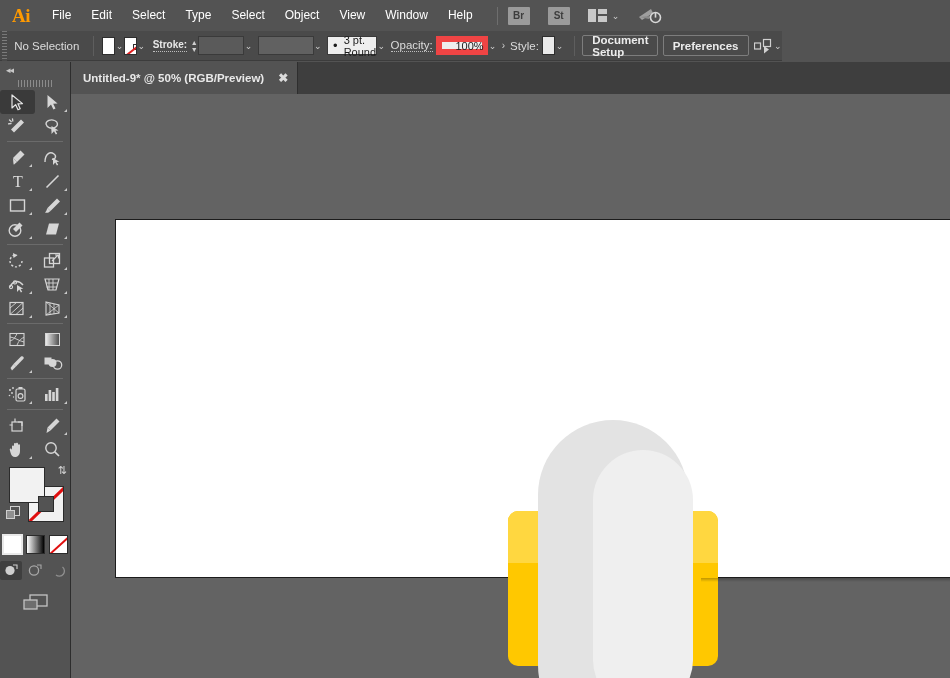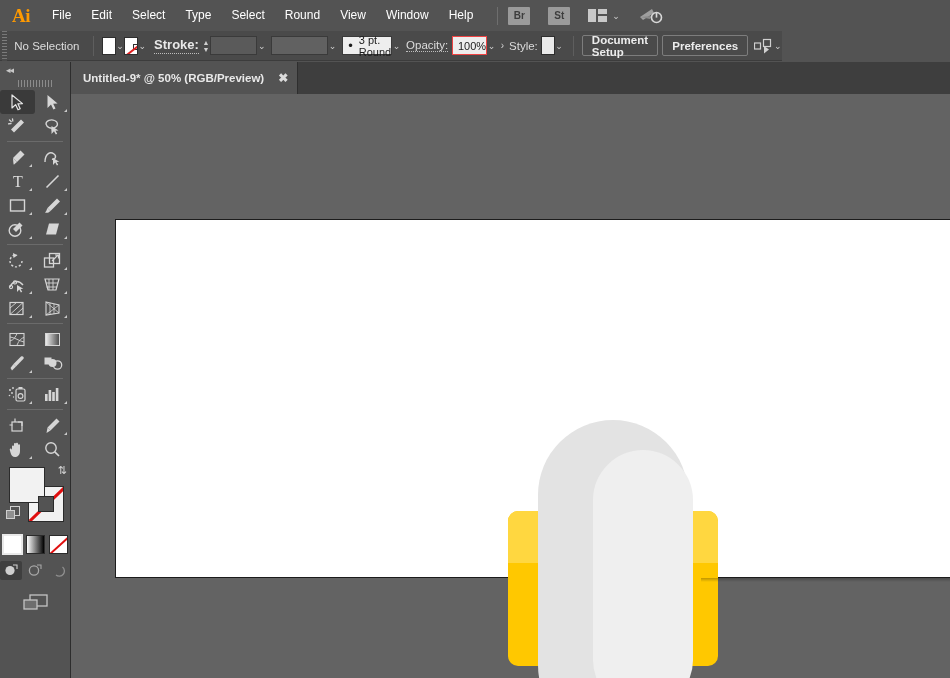--- a/index.html
+++ b/index.html
@@ -75,42 +75,42 @@
   }
   .swatch-inner-sq {
     position:absolute; left:8px; top:6px; width:6px; height:6px;
     border:1px solid #2e2e2e; background:#fff;
   }
   .dd-arrow {
     width: 16px; height: 19px; display:flex; align-items:center;
     justify-content:center; color:#d0d0d0; font-size: 9px; cursor: default;
   }
   .stroke-label {
-    font-size: 13px; color:#e8e8e8; font-weight: bold;
+    font-size: 10px; color:#e8e8e8; font-weight: bold;
     border-bottom: 1px dotted #bdbdbd; padding-bottom:1px;
   }
   .spinner {
     width: 12px; height: 19px; display:flex; flex-direction:column;
     align-items:center; justify-content:center; color:#cfcfcf;
     font-size:7px; line-height:7px;
   }
   .weight-field {
     width: 88px; height: 19px; background:#5a5a5a; border:1px solid #3a3a3a;
   }
   .profile-field {
     width: 105px; height: 19px; background:#616161; border:1px solid #3a3a3a;
   }
   .brush-field {
     width: 88px; height: 19px; background:#eeeeee; border:1px solid #3a3a3a;
     display:flex; align-items:center; font-size: 11px; color:#1c1c1c;
   }
   .brush-dot { margin: 0 6px 0 5px; font-size: 13px; line-height: 10px; }
   .opacity-field {
-    width: 52px; height: 19px; background:#eeeeee; border:1px solid #ef4444;
-    display:flex; align-items:center; padding-left:5px;
+    width: 52px; height: 19px; background:#eeeeee; border:6px solid #ef4444;
+    display:flex; align-items:center; padding-left:13px;
     font-size:11px; color:#1c1c1c;
   }
   .arrow-right { color:#d0d0d0; font-size:10px; padding:0 5px; }
   .style-swatch {
     width: 24px; height: 19px; background:#eaeaea; border:1px solid #2e2e2e;
   }
   .cb-button {
     height: 21px; padding: 0 9px; border:1px solid #7d7d7d; border-radius:2px;
     background:#4a4a4a; color:#ececec; font-size:11.5px; font-weight:bold;
     display:flex; align-items:center; cursor:default;
@@ -251,21 +251,21 @@
 <div class="app">
 
   <div class="menubar">
     <div class="ai-logo">Ai</div>
     <div class="menu-items">
       <div class="menu-item">File</div>
       <div class="menu-item">Edit</div>
       <div class="menu-item">Select</div>
       <div class="menu-item">Type</div>
       <div class="menu-item">Select</div>
-      <div class="menu-item">Round</div>
+      <div class="menu-item">Object</div>
       <div class="menu-item">View</div>
       <div class="menu-item">Window</div>
       <div class="menu-item">Help</div>
     </div>
     <div class="menu-sep"></div>
     <div class="app-btn">Br</div>
     <div class="app-btn">St</div>
     <div class="arrange-icon">
       <svg width="19" height="13" viewBox="0 0 19 13">
         <rect x="0" y="0" width="8" height="13" fill="#c9c9c9"></rect>

